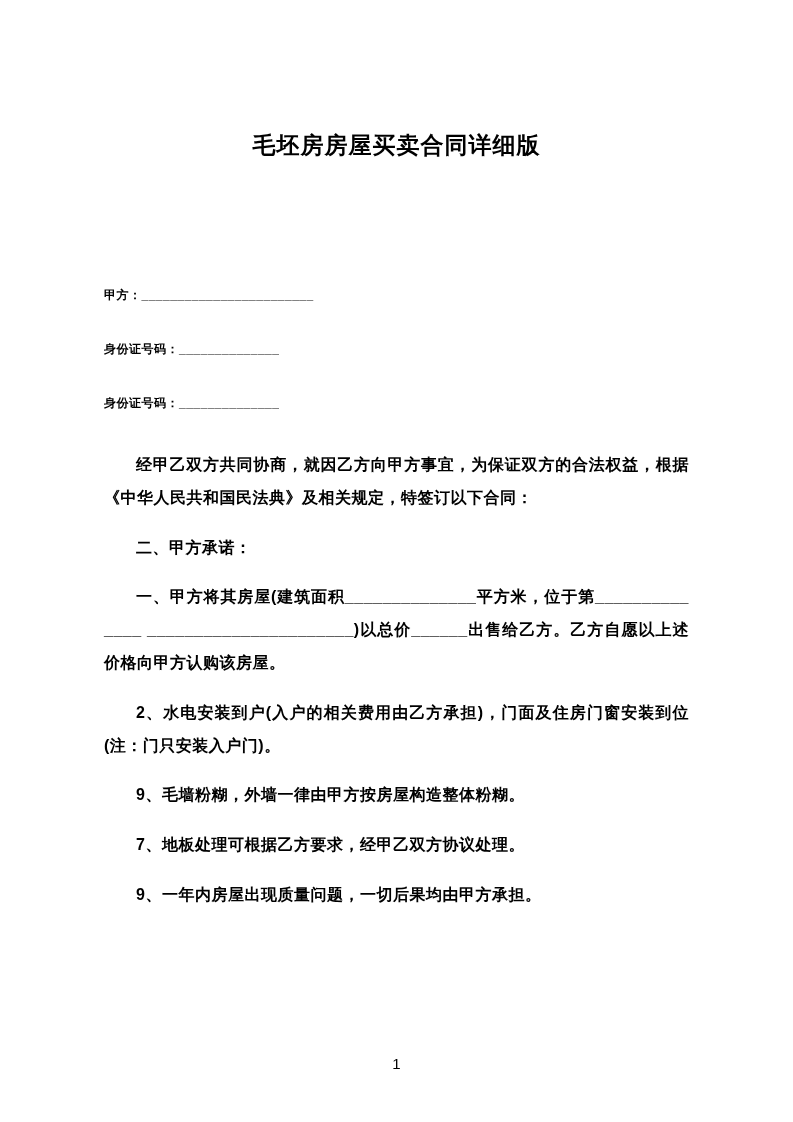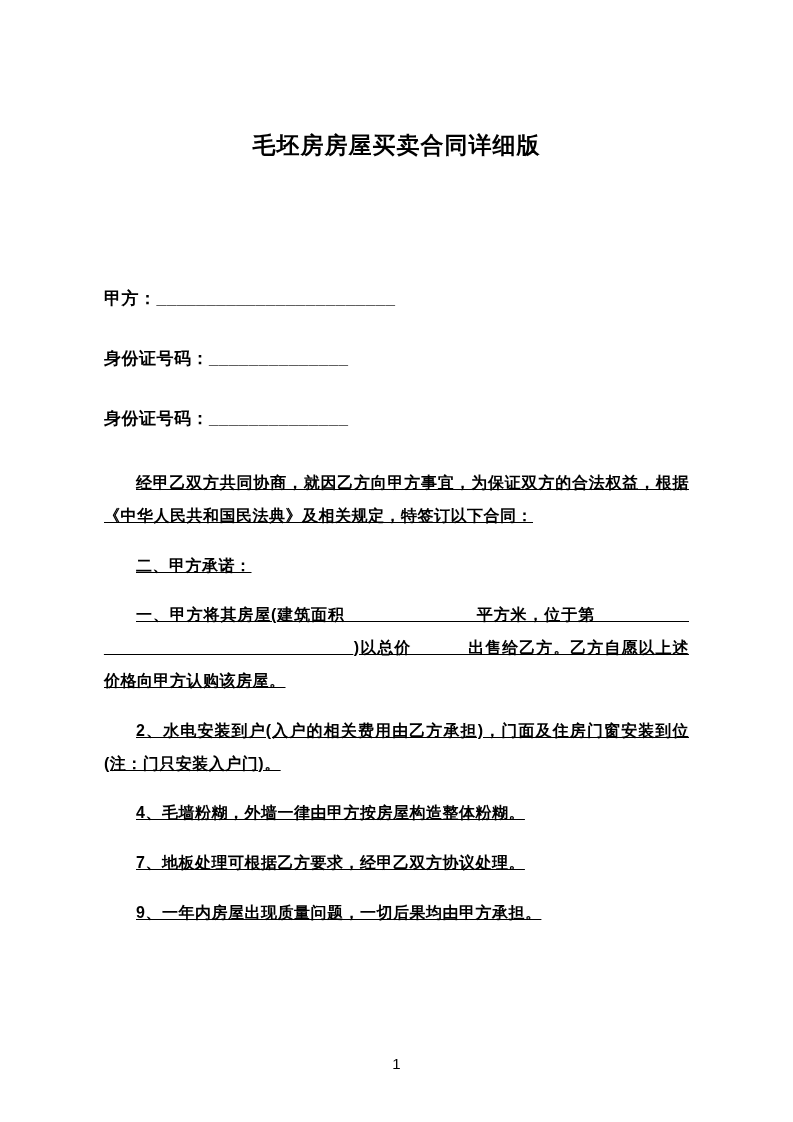--- a/index.html
+++ b/index.html
@@ -17,37 +17,36 @@
     border-radius: 12px;
   }
   .doc-title {
     text-align: center;
     font-size: 23px;
     font-weight: 700;
     letter-spacing: 1px;
     margin-bottom: 126px;
   }
   .field {
-    font-size: 17px;
+    font-size: 12px;
     font-weight: 700;
     letter-spacing: 0.5px;
     margin-bottom: 37px;
     white-space: nowrap;
   }
   .para {
     font-size: 16px;
     font-weight: 700;
     line-height: 2.05;
     text-align: justify;
     text-indent: 2em;
     letter-spacing: 0.5px;
     word-break: break-all;
     overflow-wrap: anywhere;
     margin-bottom: 17px;
-    text-decoration: underline;
   }
   .para.heading { margin-bottom: 17px; }
   .page-number {
     position: absolute;
     left: 0;
     right: 0;
     bottom: 50px;
     text-align: center;
     font-size: 15px;
     font-weight: 400;
@@ -64,20 +63,20 @@
     <p class="field">甲方：________________________</p>
     <p class="field">身份证号码：______________</p>
     <p class="field">身份证号码：______________</p>
   </div>
 
   <div>
     <p class="para">经甲乙双方共同协商，就因乙方向甲方事宜，为保证双方的合法权益，根据《中华人民共和国民法典》及相关规定，特签订以下合同：</p>
     <p class="para heading">二、甲方承诺：</p>
     <p class="para">一、甲方将其房屋(建筑面积______________平方米，位于第______________ ______________________)以总价______出售给乙方。乙方自愿以上述价格向甲方认购该房屋。</p>
     <p class="para">2、水电安装到户(入户的相关费用由乙方承担)，门面及住房门窗安装到位(注：门只安装入户门)。</p>
-    <p class="para">4、毛墙粉糊，外墙一律由甲方按房屋构造整体粉糊。</p>
+    <p class="para">9、毛墙粉糊，外墙一律由甲方按房屋构造整体粉糊。</p>
     <p class="para">7、地板处理可根据乙方要求，经甲乙双方协议处理。</p>
     <p class="para">9、一年内房屋出现质量问题，一切后果均由甲方承担。</p>
   </div>
 
   <div class="page-number">1</div>
 
 </div>
 
 </body></html>

